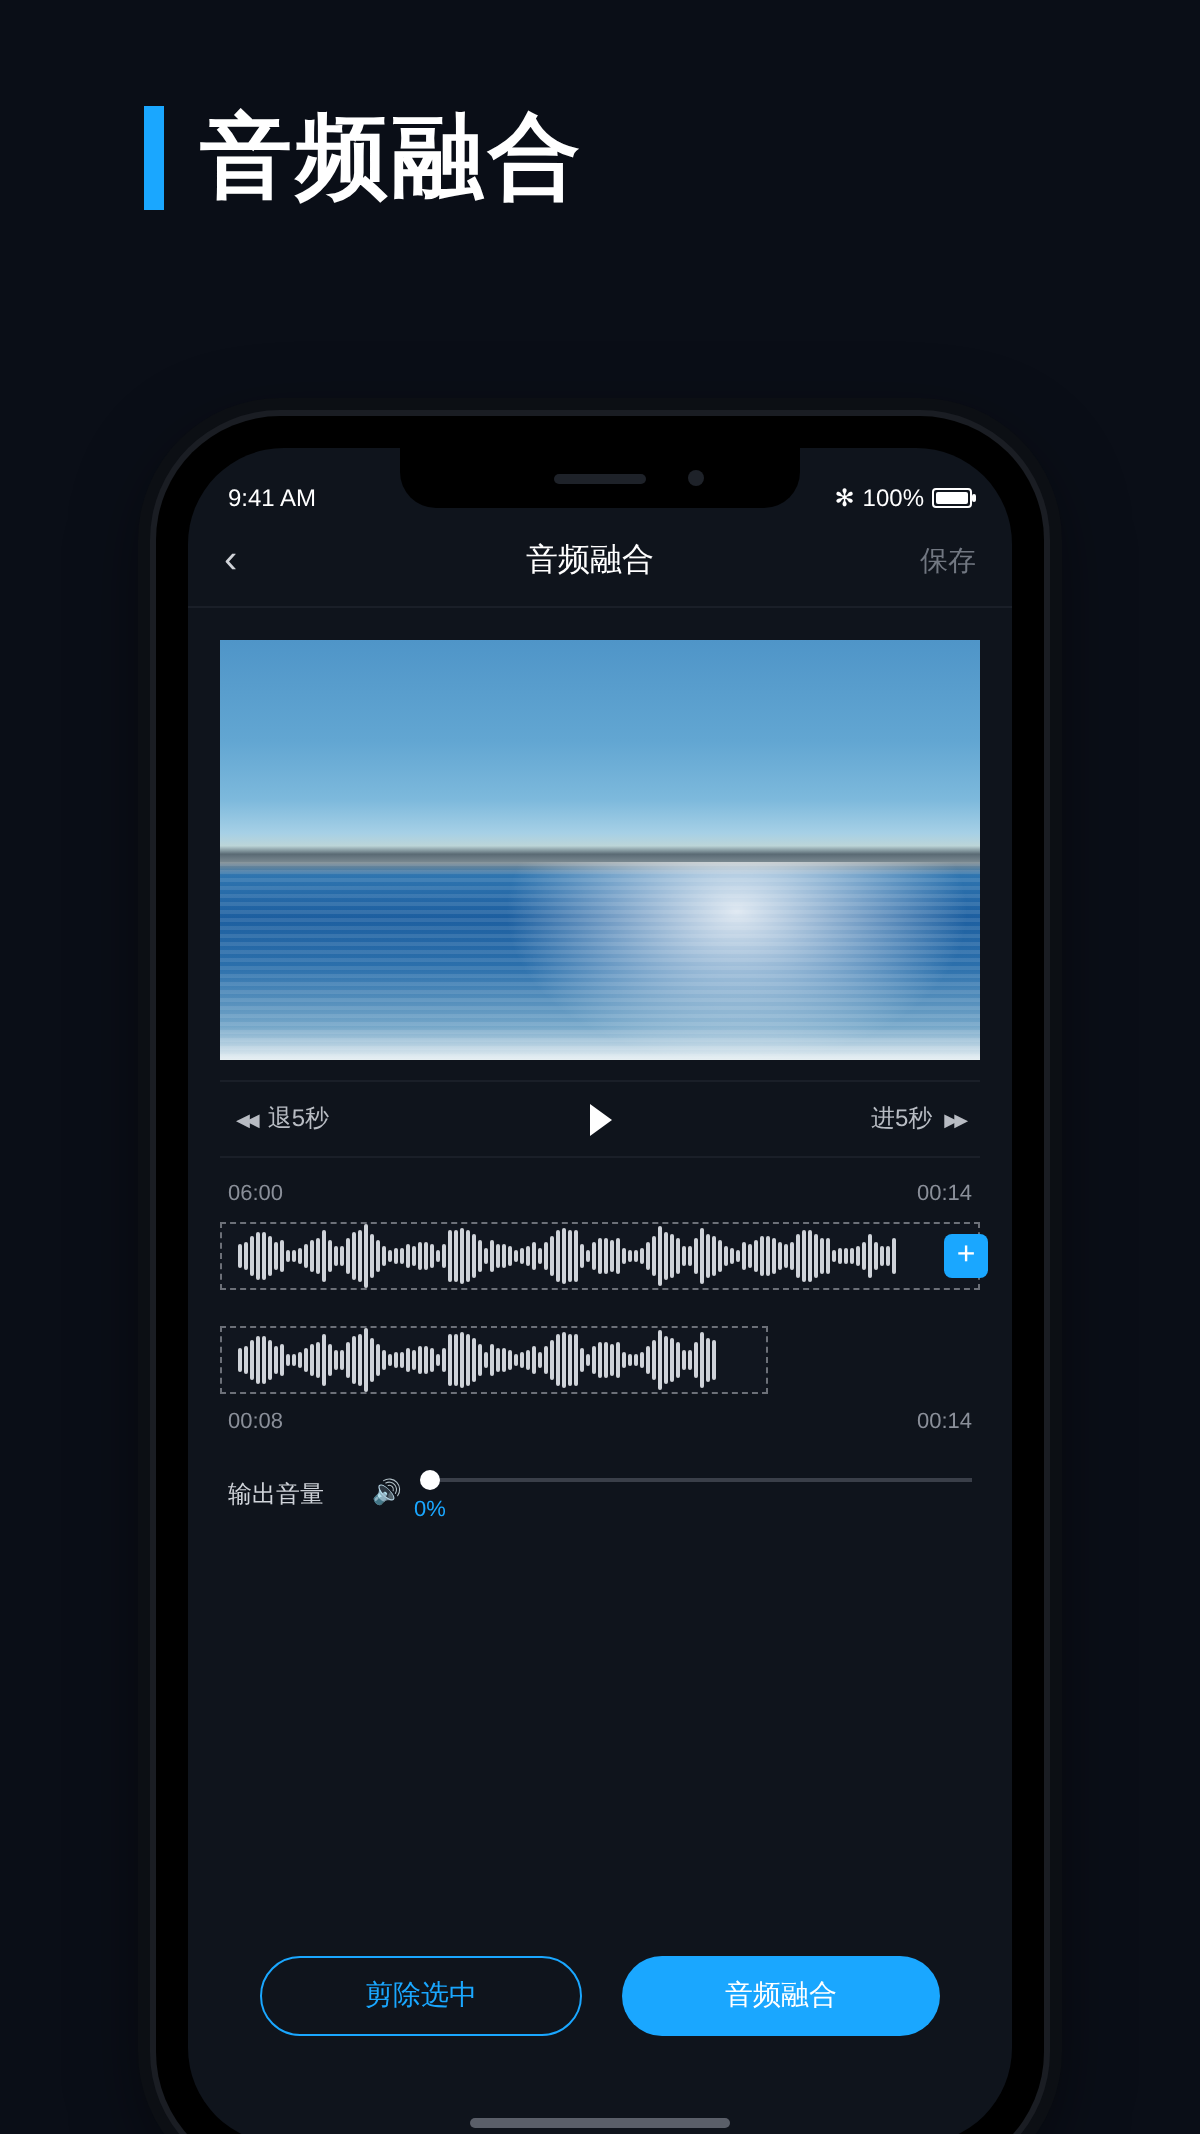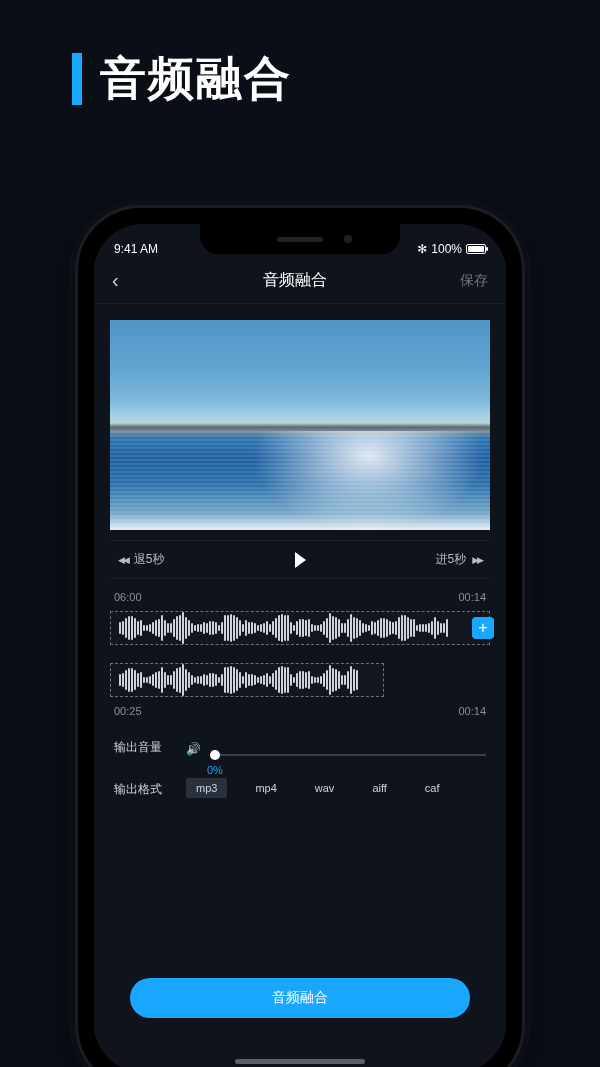--- a/index.html
+++ b/index.html
@@ -182,21 +182,21 @@
   .wave2 { width: 72%; margin-top: 18px; }
   .times2 {
     margin: 8px 20px 0 20px;
     display: flex; justify-content: space-between;
     font-size: 11px; color: #8a8f99;
   }
 
   
   .row {
     margin: 22px 20px 0 20px;
-    display: flex; align-items: flex-end; gap: 14px;
+    display: flex; align-items: flex-start; gap: 14px;
     font-size: 12px; color: #d0d3d8;
   }
   .row-label { width: 58px; flex: none; color: #cfd3d9; }
   .vol-track {
     flex: 1; height: 2px; background: #3a3f49; position: relative;
   }
   .vol-thumb {
     position: absolute; left: 0%; top: 50%; transform: translate(-50%,-50%);
     width: 10px; height: 10px; background: #fff; border-radius: 50%;
   }
@@ -488,43 +488,34 @@
           <div class="bar" style="height: 17.0672px;"></div>
           <div class="bar" style="height: 9.38157px;"></div>
           <div class="bar" style="height: 10.8399px;"></div>
           <div class="bar" style="height: 17.7498px;"></div>
           <div class="bar" style="height: 27.8827px;"></div>
           <div class="bar" style="height: 22.5618px;"></div>
           <div class="bar" style="height: 20.075px;"></div>
         </div>
     </div>
     <div class="times2">
-      <span>00:25</span>
+      <span>00:08</span>
       <span>00:14</span>
     </div>
 
     <div class="row">
       <span class="row-label">输出音量</span>
       <span>🔊</span>
       <div class="vol-track">
         <div class="vol-thumb"></div>
         <div class="vol-pct">0%</div>
       </div>
     </div>
 
-    <div class="row">
-      <span class="row-label">输出格式</span>
-      <div class="formats" id="formats">
-          <span class="fmt sel">mp3</span>
-          <span class="fmt">mp4</span>
-          <span class="fmt">wav</span>
-          <span class="fmt">aiff</span>
-          <span class="fmt">caf</span>
-        </div>
-    </div>
 
     <div class="actions">
+      <div class="btn btn-outline">剪除选中</div>
       <div class="btn btn-primary">音频融合</div>
     </div>
 
     <div class="home-ind"></div>
   </div>
 </div>
 
 </body></html>

